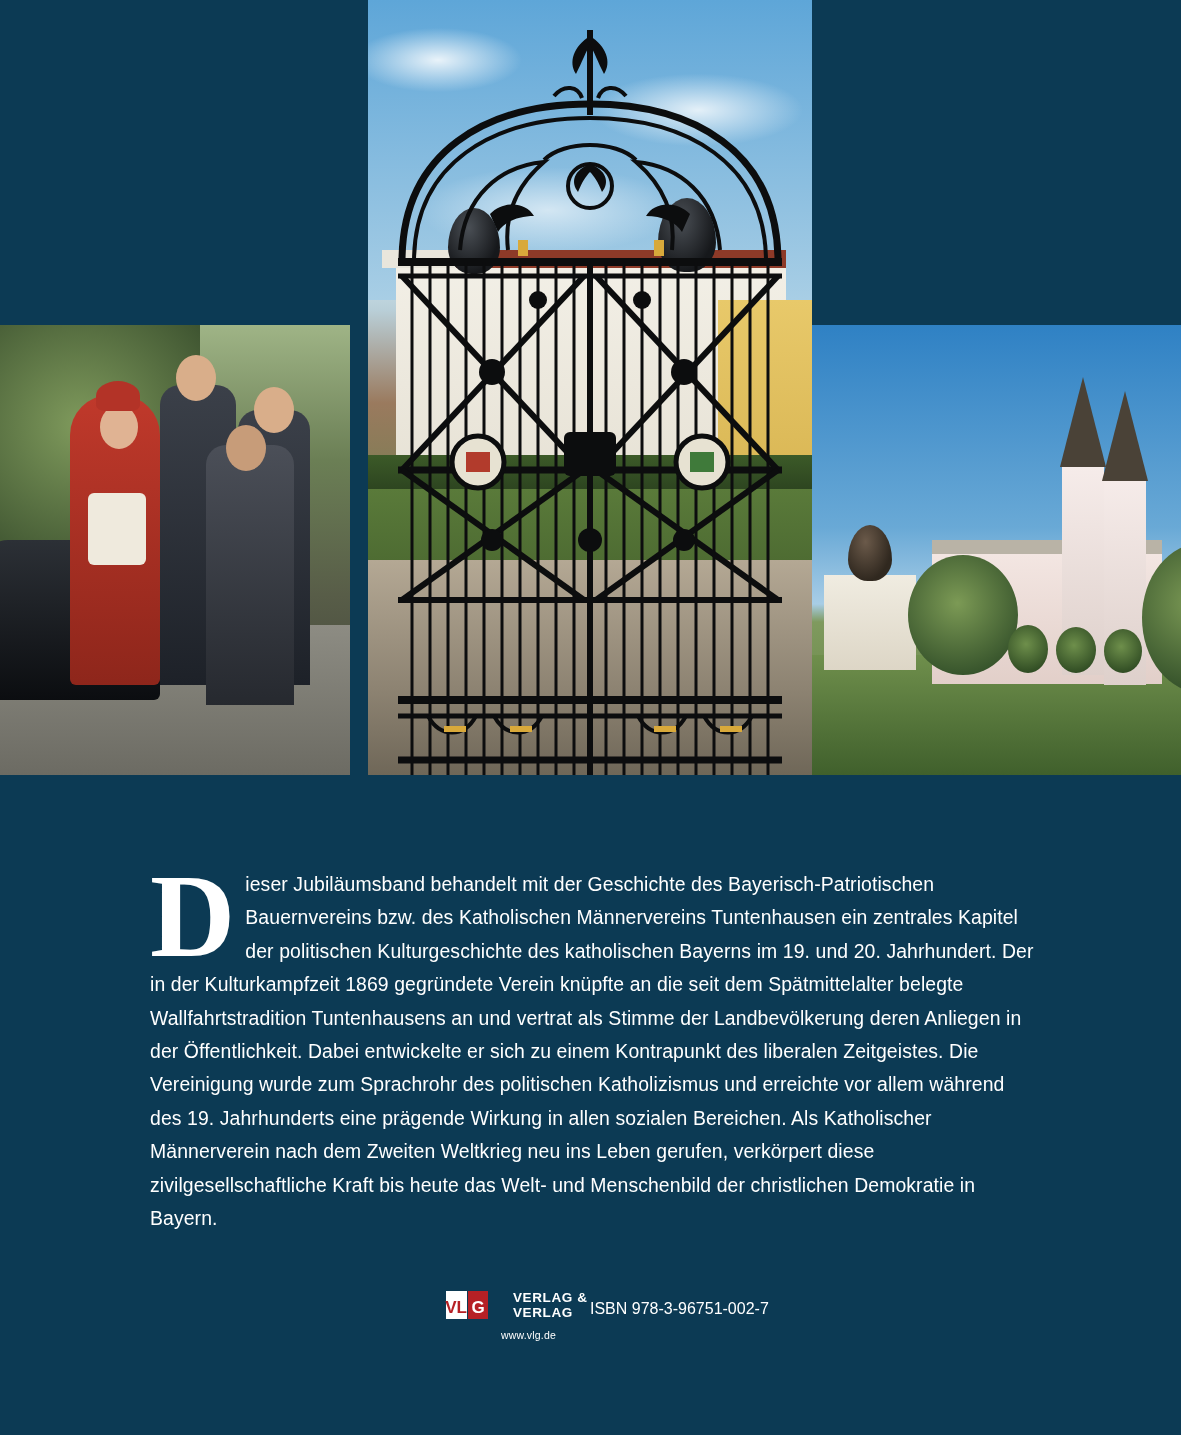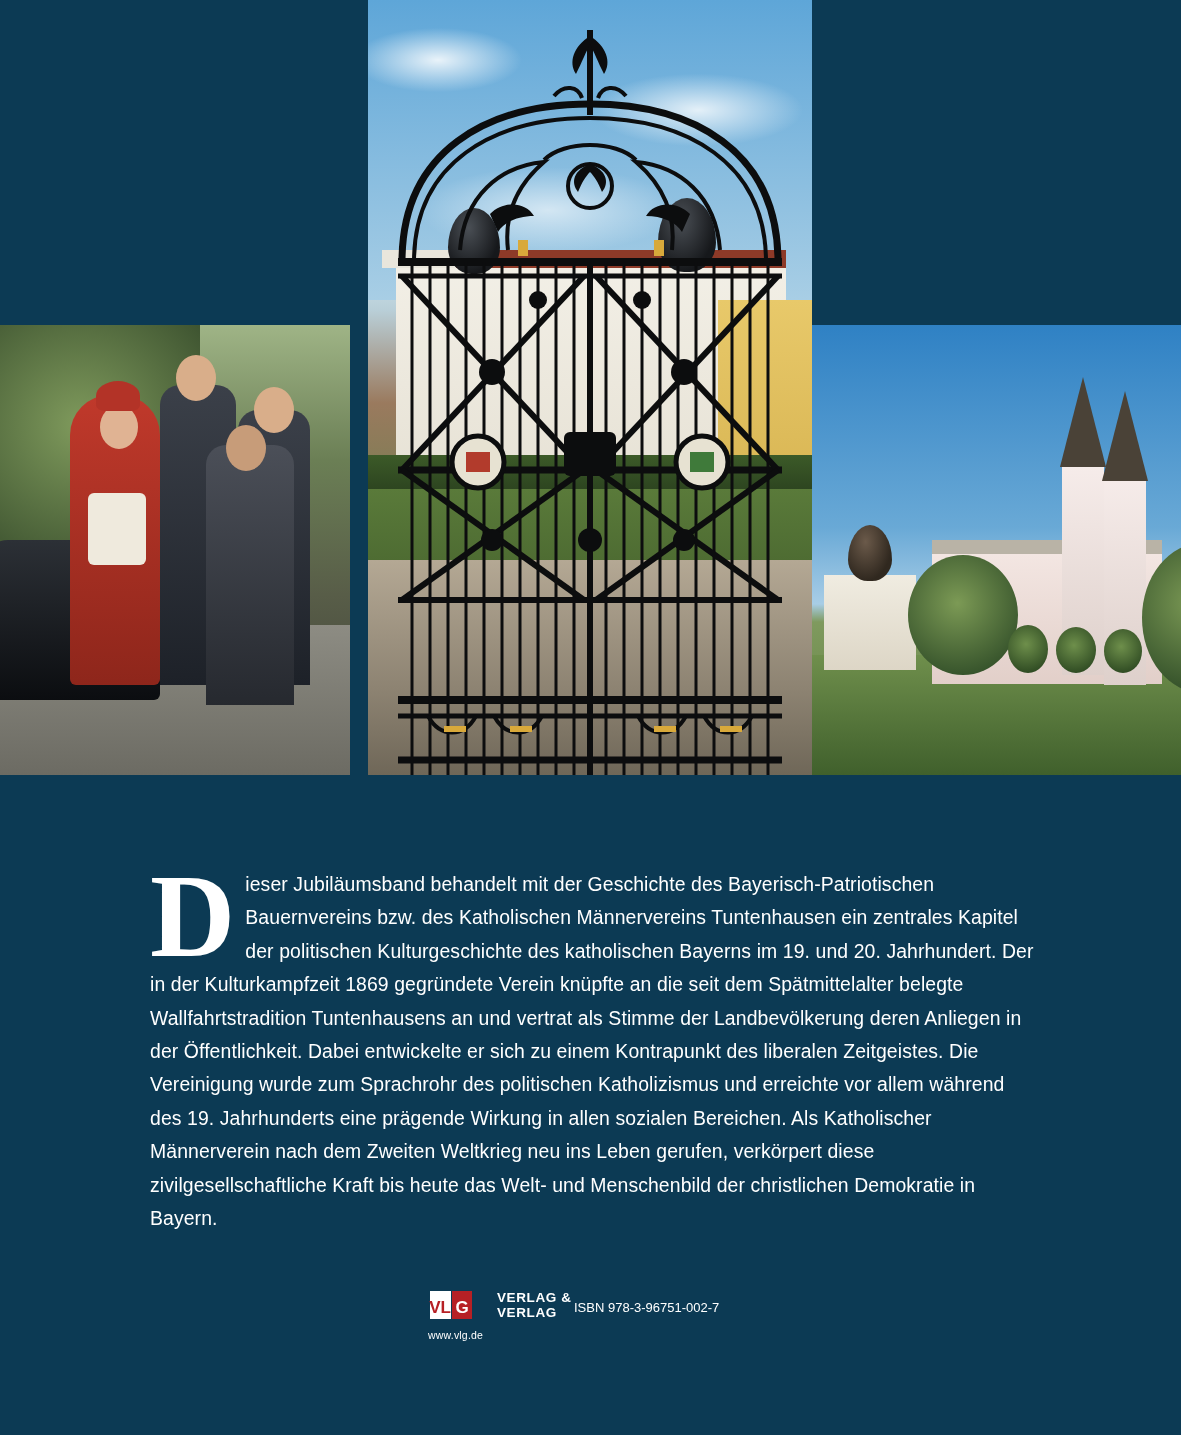--- a/index.html
+++ b/index.html
@@ -211,21 +211,21 @@
     font-size: 118px;
     line-height: 86px;
     font-weight: 700;
     margin: 6px 10px 0 0;
     color: #ffffff;
   }
 
   
   .footer {
     position: absolute;
-    left: 0;
+    left: 16px;
     top: 1288px;
     width: 1087px;
     height: 70px;
   }
   .logo-wrap {
     position: absolute;
     left: 428px;
     top: 0;
     display: flex;
     align-items: center;
@@ -242,30 +242,30 @@
     font-weight: 700;
     line-height: 15px;
     letter-spacing: .6px;
     margin-left: 15px;
   }
   .logo-url {
     position: absolute;
     left: 428px;
     top: 41px;
     width: 112px;
-    text-align: left;
+    text-align: right;
     font-size: 10.5px;
     letter-spacing: .2px;
     color: #ffffff;
   }
   .isbn {
     position: absolute;
     left: 574px;
     top: 12px;
-    font-size: 13px;
+    font-size: 16px;
     color: #ffffff;
   }
 </style>
 </head>
 <body>
 
 <div class="image-band">
 
   <div class="photo photo-gate">
     <div class="gate-sky"></div>

